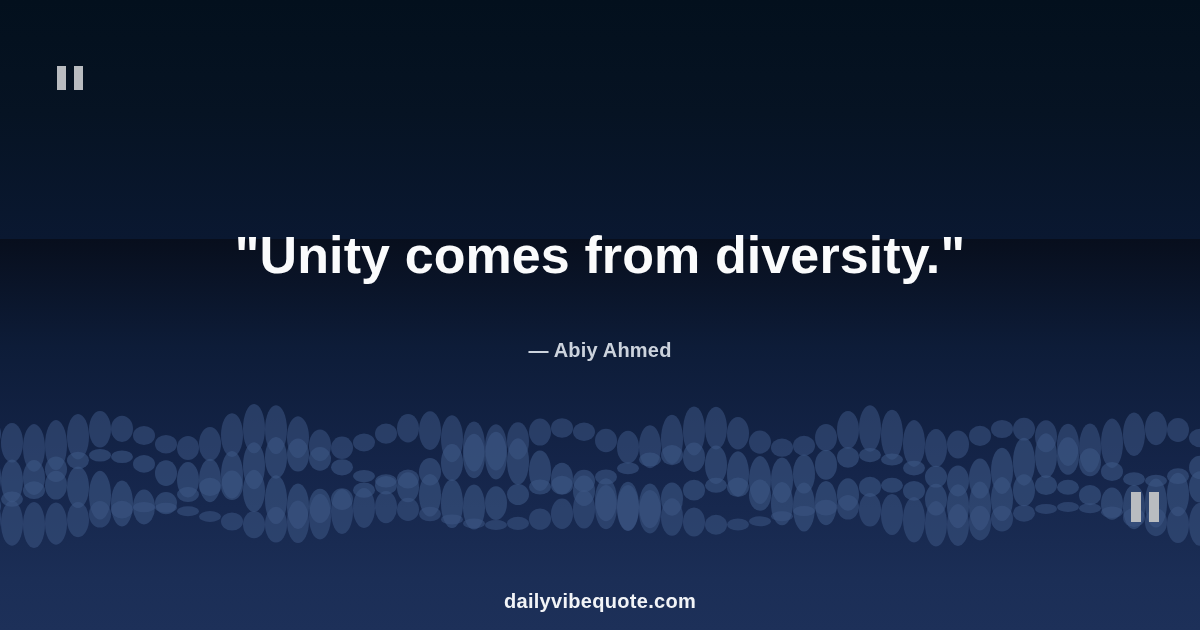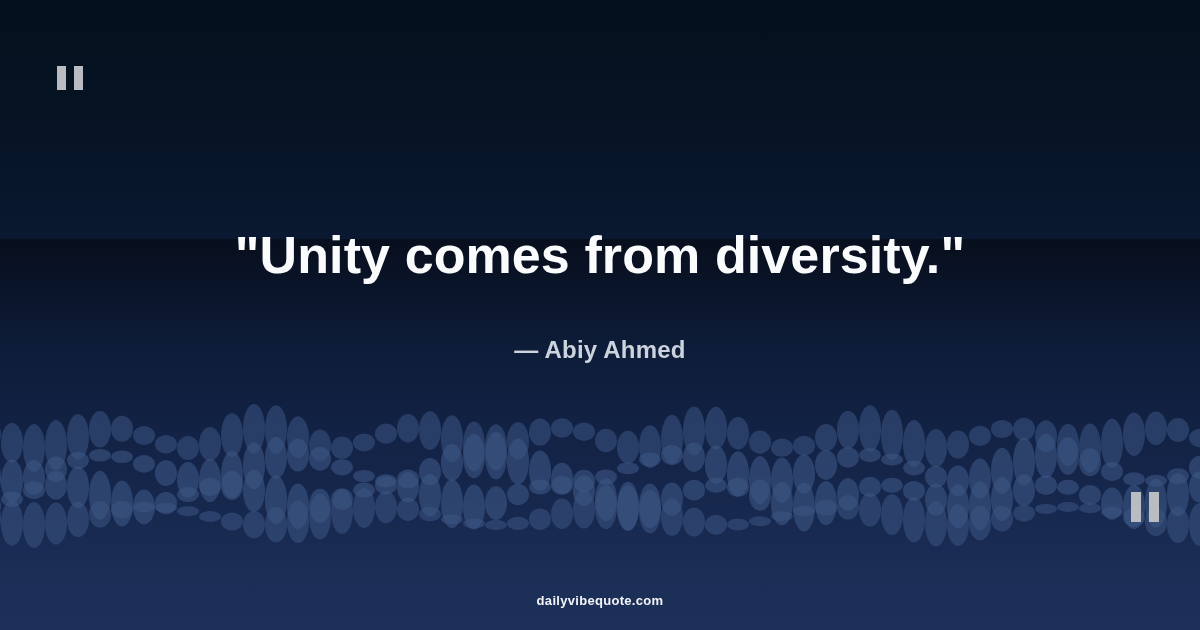--- a/index.html
+++ b/index.html
@@ -85,34 +85,34 @@
     letter-spacing: 0.1px;
     white-space: nowrap;
   }
   #quote-author {
     position: absolute;
     left: 50%;
     transform: translateX(-50%);
     top: 330px;
     width: 900px;
     text-align: center;
-    font-size: 24px;
+    font-size: 20px;
     line-height: 40px;
     font-weight: bold;
     color: #ccd3dd;
     letter-spacing: 0.2px;
   }
   #site-footer {
     position: absolute;
     left: 50%;
     transform: translateX(-50%);
     top: 589px;
     width: 700px;
     text-align: center;
-    font-size: 13px;
+    font-size: 20px;
     line-height: 24px;
     font-weight: bold;
     color: #f2f4f7;
     letter-spacing: 0.3px;
   }
 </style>
 </head>
 <body>
 
 <div id="card">

